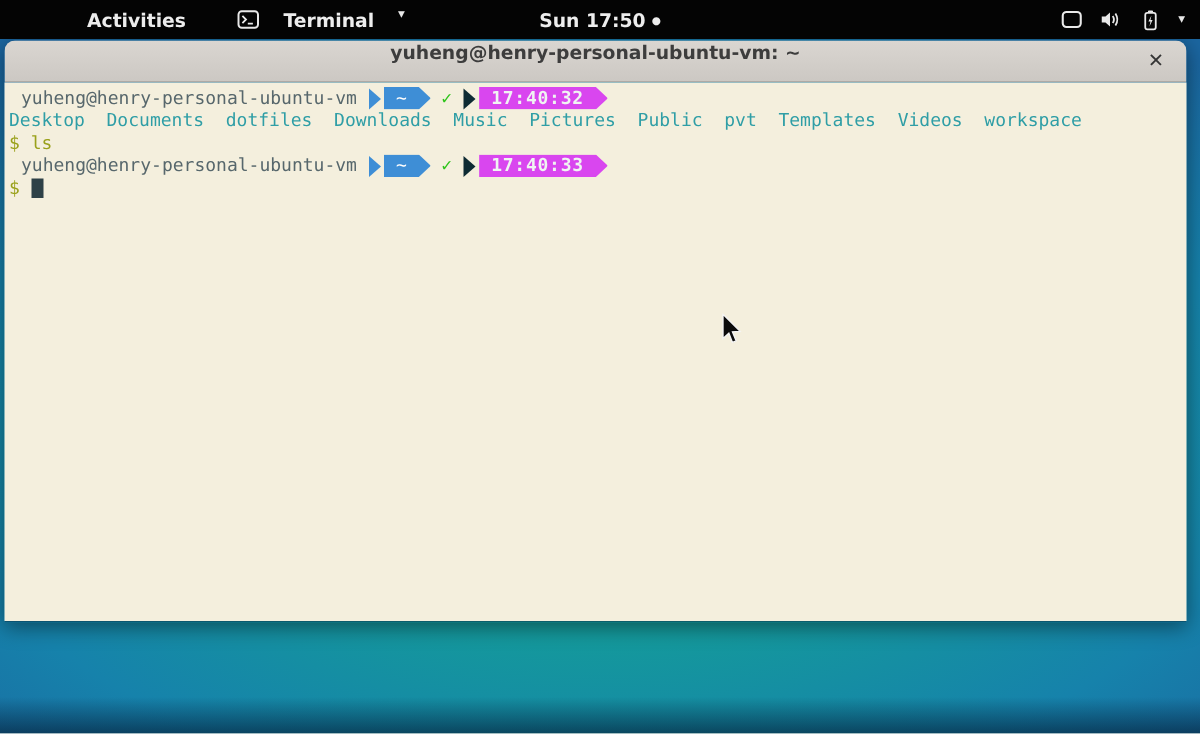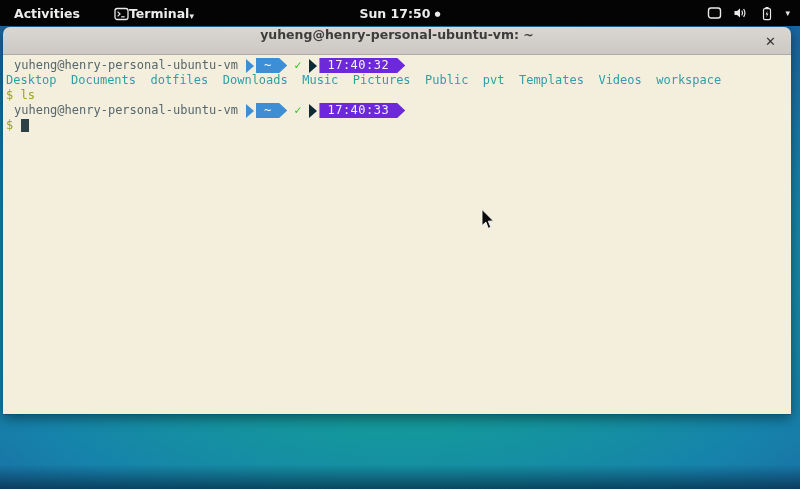--- a/index.html
+++ b/index.html
@@ -9,23 +9,23 @@
   
   .desktop{position:absolute;inset:0;
     background:
       linear-gradient(to bottom, rgba(0,0,0,0) 95%, rgba(2,25,48,.6) 100%),
       radial-gradient(ellipse 620px 330px at 50% 60%,
         #12a392 0%, #149a9b 38%, #1682ab 72%, #1b66a0 100%);}
 
   
   .topbar{position:absolute;top:0;left:0;width:800px;height:26px;background:#040404;
     color:#ededed;display:flex;align-items:center;font-size:12.5px;font-weight:bold;z-index:30;}
-  .tb-left{display:flex;align-items:center;}
+  .tb-left{display:flex;align-items:center;padding-left:44px;}
   .activities{margin-left:10px;padding:0 4px;cursor:pointer;}
-  .appmenu{margin-left:30px;display:flex;align-items:flex-end;gap:0;cursor:pointer;}
+  .appmenu{margin-left:30px;display:flex;align-items:flex-start;gap:16px;cursor:pointer;}
   .appmenu svg{display:block;}
   .caret{font-size:9px;color:#e8e8e8;line-height:1;}
   .tb-clock{position:absolute;left:0;right:0;text-align:center;pointer-events:none;}
   .tb-clock .inner{pointer-events:auto;display:inline-flex;align-items:center;gap:4px;cursor:pointer;}
   .notif-dot{font-size:7px;line-height:1;position:relative;top:1px;}
   .tb-right{margin-left:auto;display:flex;align-items:center;gap:11px;margin-right:10px;cursor:pointer;}
   .tb-right svg{display:block;}
 
   
   .window{position:absolute;left:3px;top:27px;width:788px;height:387px;
@@ -46,21 +46,21 @@
 
   .user-host{padding-left:8px;color:#57676c;}
   .pl-head{width:0;height:0;border-top:7.5px solid transparent;border-bottom:7.5px solid transparent;
     margin-left:8px;margin-right:2px;}
   .blue-head{border-left:8px solid #3e8ed6;}
   .dark-head{border-left:8px solid #0e2b33;}
   .pl-body{height:15px;display:inline-flex;align-items:center;
     padding:0 16px 0 8px;color:#fdfdfd;
     clip-path:polygon(0 0,calc(100% - 8px) 0,100% 50%,calc(100% - 8px) 100%,0 100%);}
   .blue-body{background:#3e8ed6;}
-  .dark-body{background:#6d28d9;letter-spacing:.5px;color:#f0f4f2;}
+  .dark-body{background:#d946ef;letter-spacing:.5px;color:#f0f4f2;font-weight:bold;}
   .check{color:#2ec41a;font-weight:bold;margin-left:7px;}
 
   .olive{color:#9aa11b;}
   .dirs{color:#2f9ea6;}
   .block-cursor{display:inline-block;width:8px;height:13px;background:#2e4147;margin-left:8px;}
 
   
   .pointer{position:absolute;left:481px;top:209px;z-index:40;pointer-events:none;}
 </style>
 </head>

